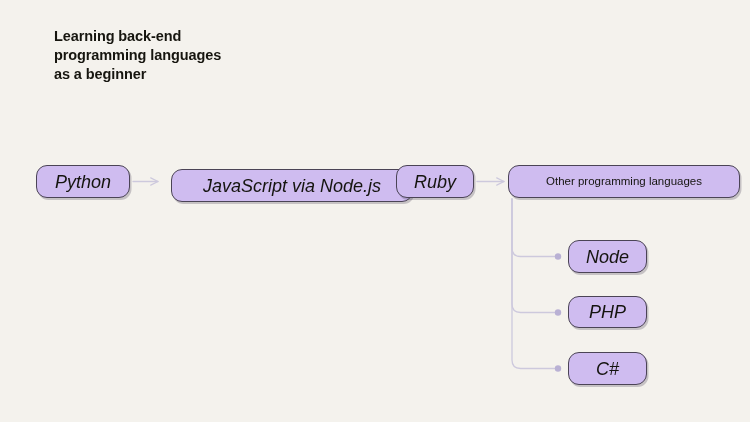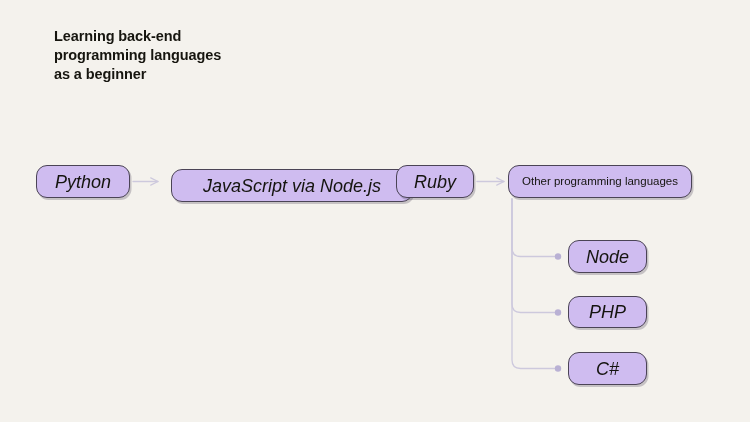--- a/index.html
+++ b/index.html
@@ -53,21 +53,21 @@
     box-shadow: 1.5px 2px 0 rgba(60,52,75,0.25);
   }
   .node span {
     display: block;
     text-align: center;
     line-height: 1;
   }
   .n-python  { left: 36px;  top: 165px; width: 94px;  height: 33px; }
   .n-js      { left: 162px; top: 169px; width: 242px; height: 33px; margin-left: 9px; }
   .n-java    { left: 396px; top: 165px; width: 78px;  height: 33px; }
-  .n-other   { left: 508px; top: 165px; width: 184px; height: 33px; }
+  .n-other   { left: 508px; top: 165px; width: 232px; height: 33px; }
   .n-ruby    { left: 568px; top: 240px; width: 79px;  height: 33px; }
   .n-php     { left: 568px; top: 296px; width: 79px;  height: 32px; }
   .n-csharp  { left: 568px; top: 352px; width: 79px;  height: 33px; }
 
   .t-lg  { font-size: 18px; font-style: italic; }
   .t-sm  { font-size: 11.5px; }
 </style>
 </head>
 <body>
 

